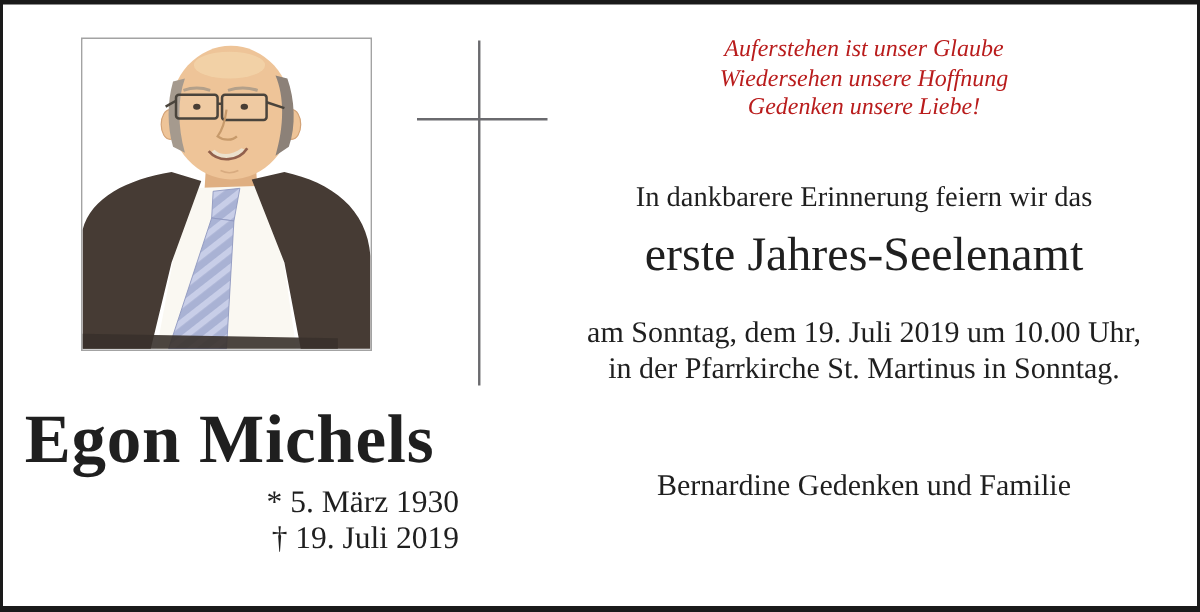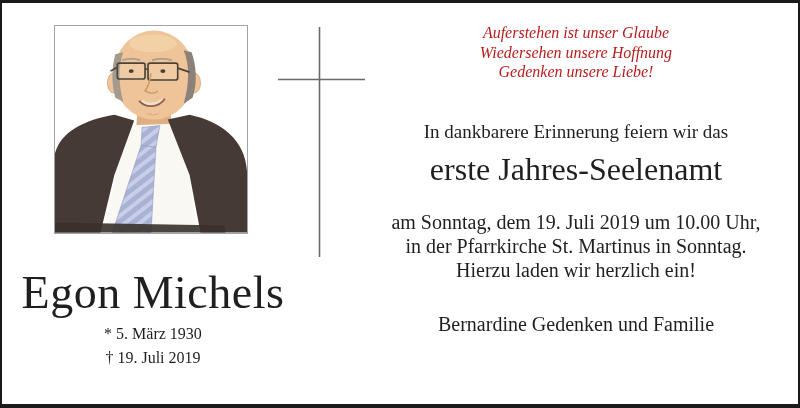--- a/index.html
+++ b/index.html
@@ -25,26 +25,26 @@
     position: absolute; left: 54px; top: 25px;
     width: 194px; height: 209px; margin: 0;
     border: 1px solid var(--photo-border, #a3a3a3);
     box-sizing: border-box; background: #fff;
   }
   .photo svg { display: block; width: 100%; height: 100%; }
 
   .name {
     position: absolute; left: 0; top: 267px; width: 306px;
     margin: 0; text-align: center;
-    font-size: 46px; font-weight: normal; line-height: 52px;
+    font-size: 46px; font-weight: bold; line-height: 52px;
     letter-spacing: 0.5px; white-space: nowrap;
   }
   .dates {
     position: absolute; left: 0; top: 322px; width: 306px;
-    text-align: center; font-size: 16px; line-height: 24px;
+    text-align: right; font-size: 21px; line-height: 24px;
   }
 
   
   .cross { position: absolute; left: 270px; top: 20px; width: 100px; height: 245px; }
 
   
   .rcol { position: absolute; left: 352px; width: 448px; text-align: center; margin: 0; }
   .motto   { top: 23px;  font-style: italic; font-size: 16px; line-height: 19.5px; color: #b91c1c; }
   .intro   { top: 110px; font-size: 19px; line-height: 20px; margin-top: 12px; }
   .event   { top: 152px; font-size: 32px; font-weight: normal; line-height: 34px; }
@@ -125,19 +125,18 @@
     <div>Gedenken unsere Liebe!</div>
   </div>
 
   <p class="rcol intro">In dankbarere Erinnerung feiern wir das</p>
 
   <h2 class="rcol event">erste Jahres-Seelenamt</h2>
 
   <div class="rcol details">
     <div>am Sonntag, dem 19. Juli 2019 um 10.00 Uhr,</div>
     <div>in der Pfarrkirche St. Martinus in Sonntag.</div>
-    <div>Hierzu laden wir herzlich ein!</div>
   </div>
 
   <p class="rcol family">Bernardine Gedenken und Familie</p>
 
 
 </div>
 
 </body></html>

